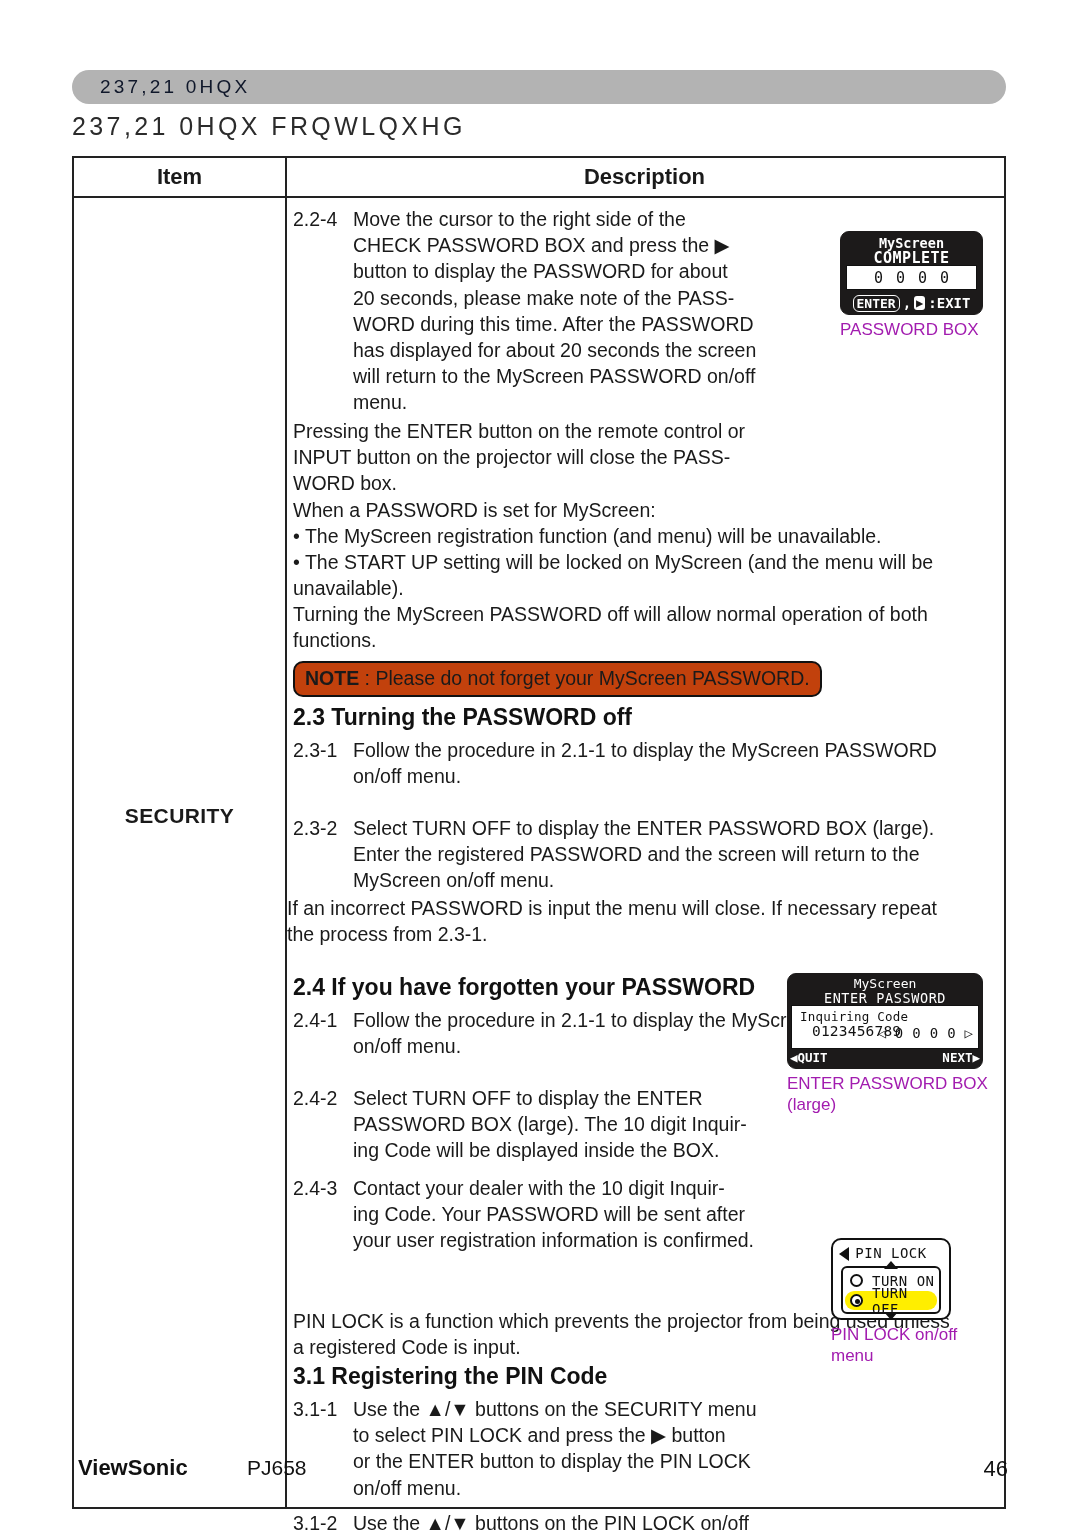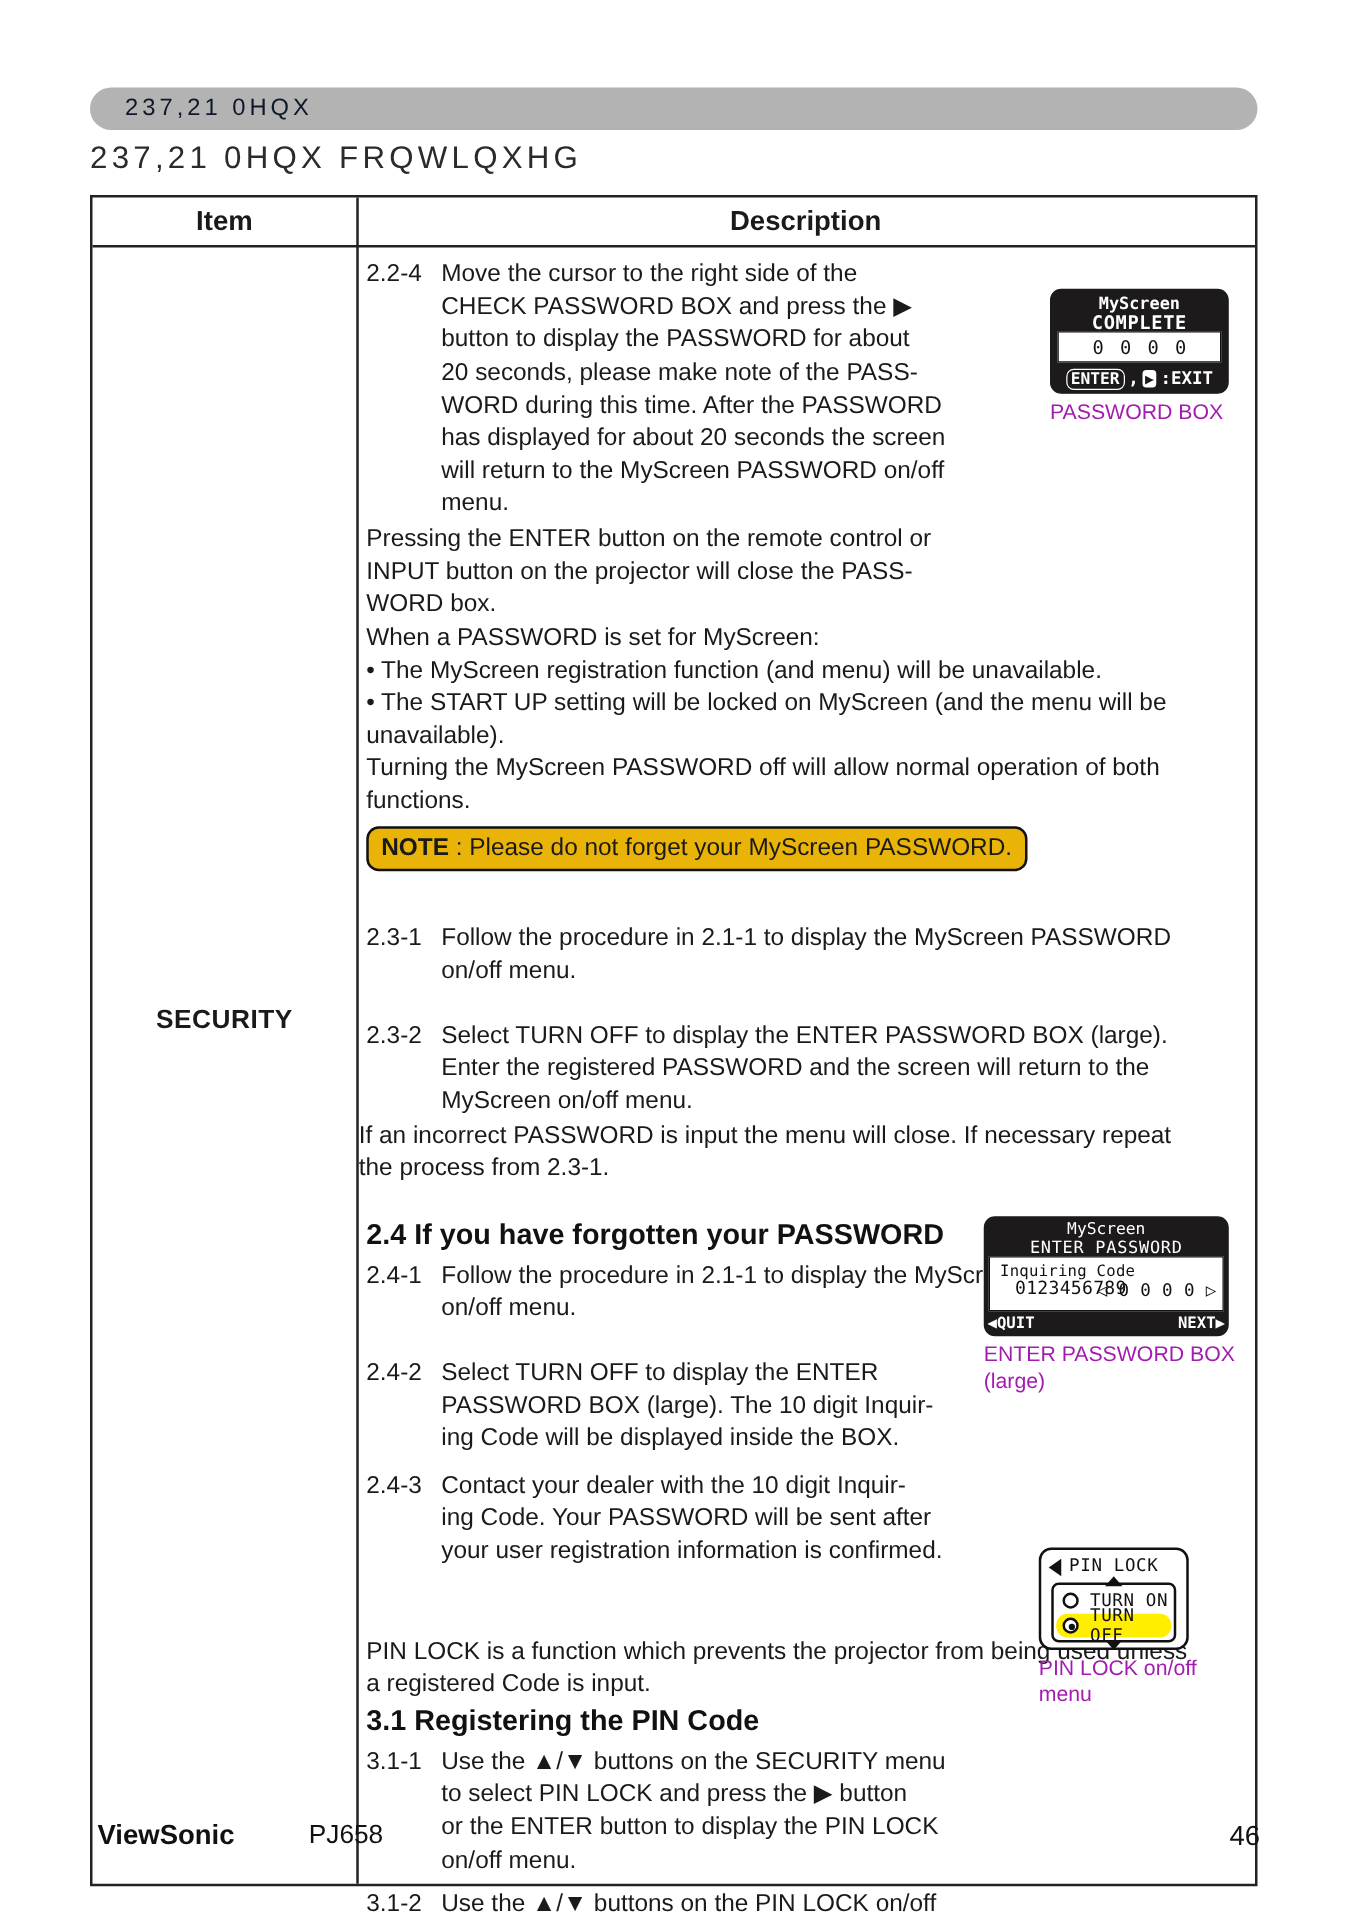--- a/index.html
+++ b/index.html
@@ -131,21 +131,21 @@
   
   .note-box {
     position: absolute;
     left: 84px; top: 619px;
     padding: 3px 10px 5px 10px;
     border: 2px solid #111;
     border-radius: 10px;
     font-size: 19.5px;
     line-height: 24px;
     white-space: nowrap;
-    background: #eab308;
+    background: #c2410c;
   }
   .note-box b { font-weight: bold; }
 
   
   .osd { position: absolute; }
   .osd-shell {
     background: #1c1a1a;
     border-radius: 9px;
     position: relative;
     overflow: hidden;
@@ -319,20 +319,21 @@
     <div class="p" style="left:6px; top:325px; width:730px;">• The MyScreen registration function (and menu) will be unavailable.</div>
     <div class="p" style="left:6px; top:351px; width:730px;">• The START UP setting will be locked on MyScreen (and the menu will be
 unavailable).</div>
     <div class="p" style="left:6px; top:403px; width:730px;">Turning the MyScreen PASSWORD off will allow normal operation of both
 functions.</div>
 
     <div class="note-box" style="left:6px; top:463px;">
       <b>NOTE</b><span> : Please do not forget your MyScreen PASSWORD.</span>
     </div>
 
+    <h3 class="hd" style="left:6px; top:505px;">2.3 Turning the PASSWORD off</h3>
 
     <div class="num-para" style="left:6px; top:539px; width:720px;">
       <span class="num">2.3-1</span>
       <span class="body" style="left:60px; width:660px;">Follow the procedure in 2.1-1 to display the MyScreen PASSWORD
 on/off menu.</span>
     </div>
 
     <div class="num-para" style="left:6px; top:617px; width:730px;">
       <span class="num">2.3-2</span>
       <span class="body" style="left:60px; width:670px;">Select TURN OFF to display the ENTER PASSWORD BOX (large).

